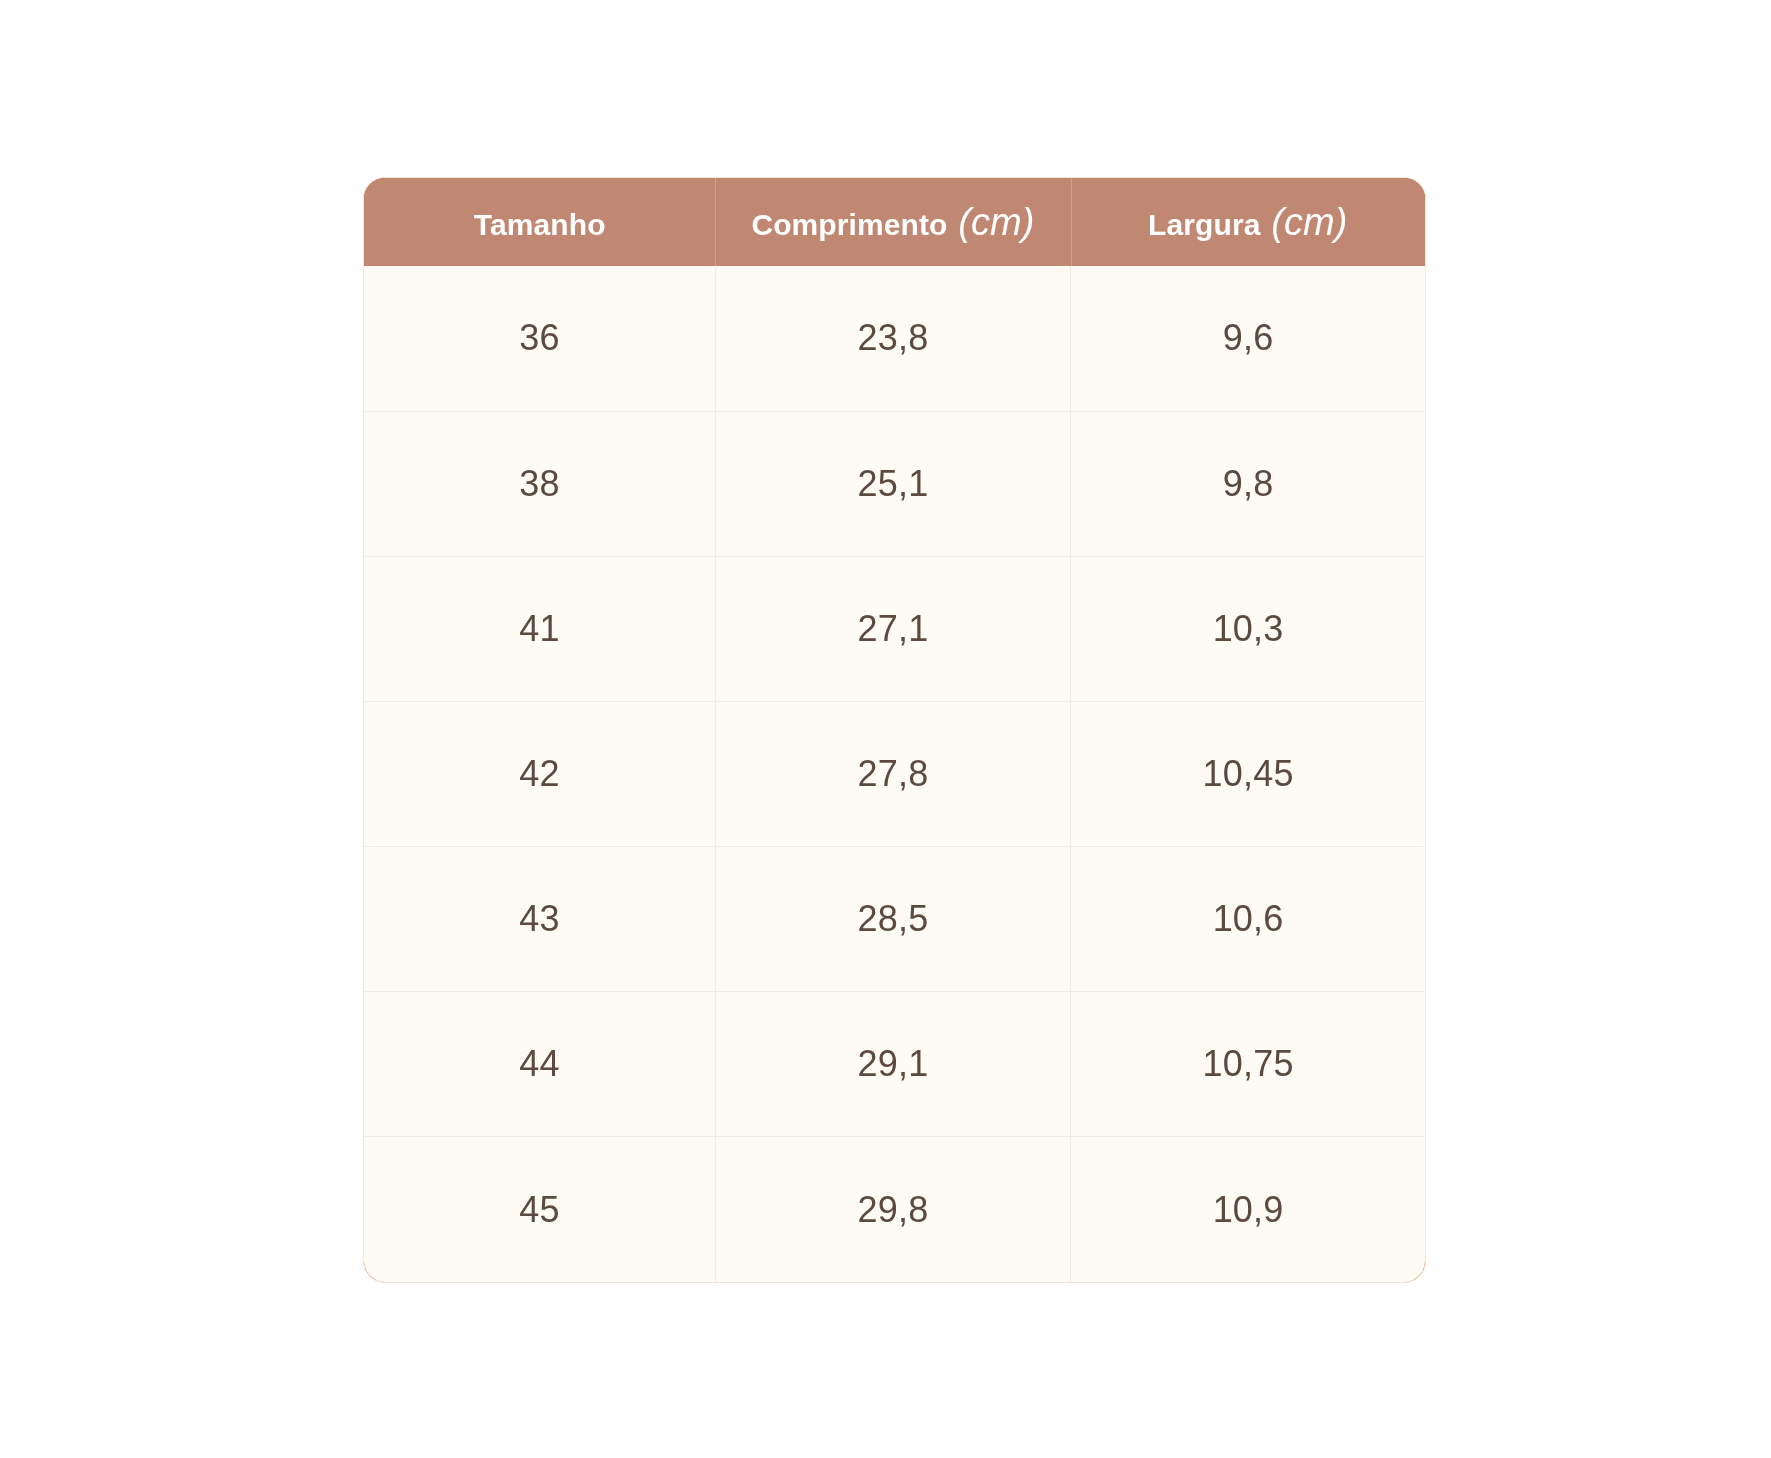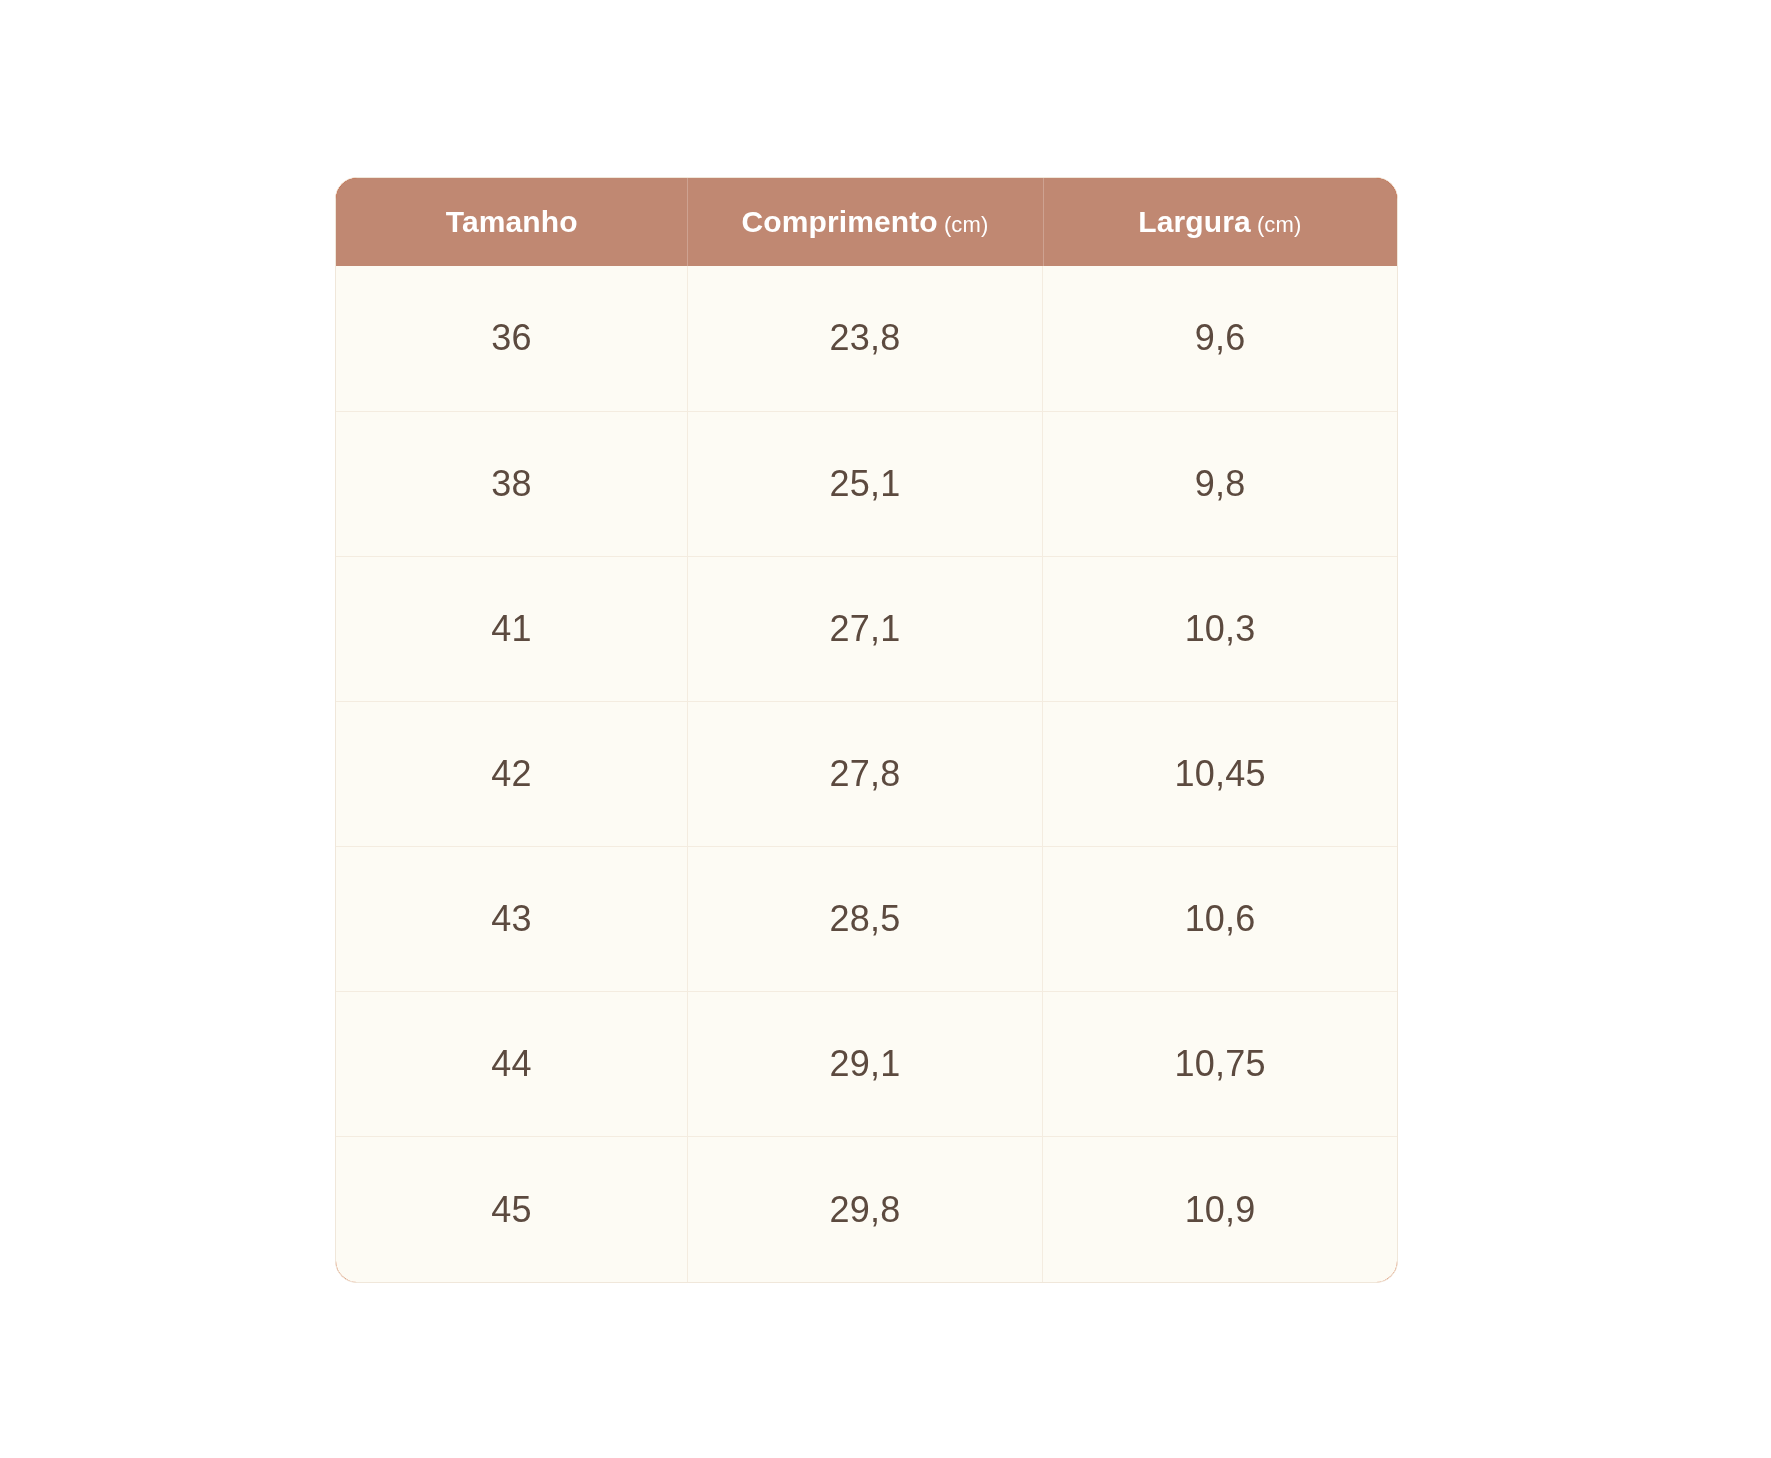--- a/index.html
+++ b/index.html
@@ -15,21 +15,21 @@
   }
 
   .page {
     position: relative;
     width: 1771px;
     height: 1458px;
   }
 
   .size-table {
     position: absolute;
-    left: 335px;
+    left: 363px;
     top: 177px;
     width: 1063px;
     height: 1106px;
     border-radius: 22px;
     overflow: hidden;
     background: #c2410c;
     border: 1px solid #f0e7da;
     box-sizing: border-box;
   }
 
@@ -66,21 +66,22 @@
     position: absolute;
     left: 0;
     top: 0;
     bottom: 0;
     width: 1px;
     background: rgba(255, 255, 255, 0.22);
   }
 
   thead th .unit {
     font-weight: 300;
-    font-size: 22px;
+    font-size: 38px;
+    font-style: italic;
   }
 
   tbody tr {
     height: 100.5px;
   }
 
   tbody td {
     background: #fdfbf4;
     color: #5c4a3f;
     font-size: 36px;

